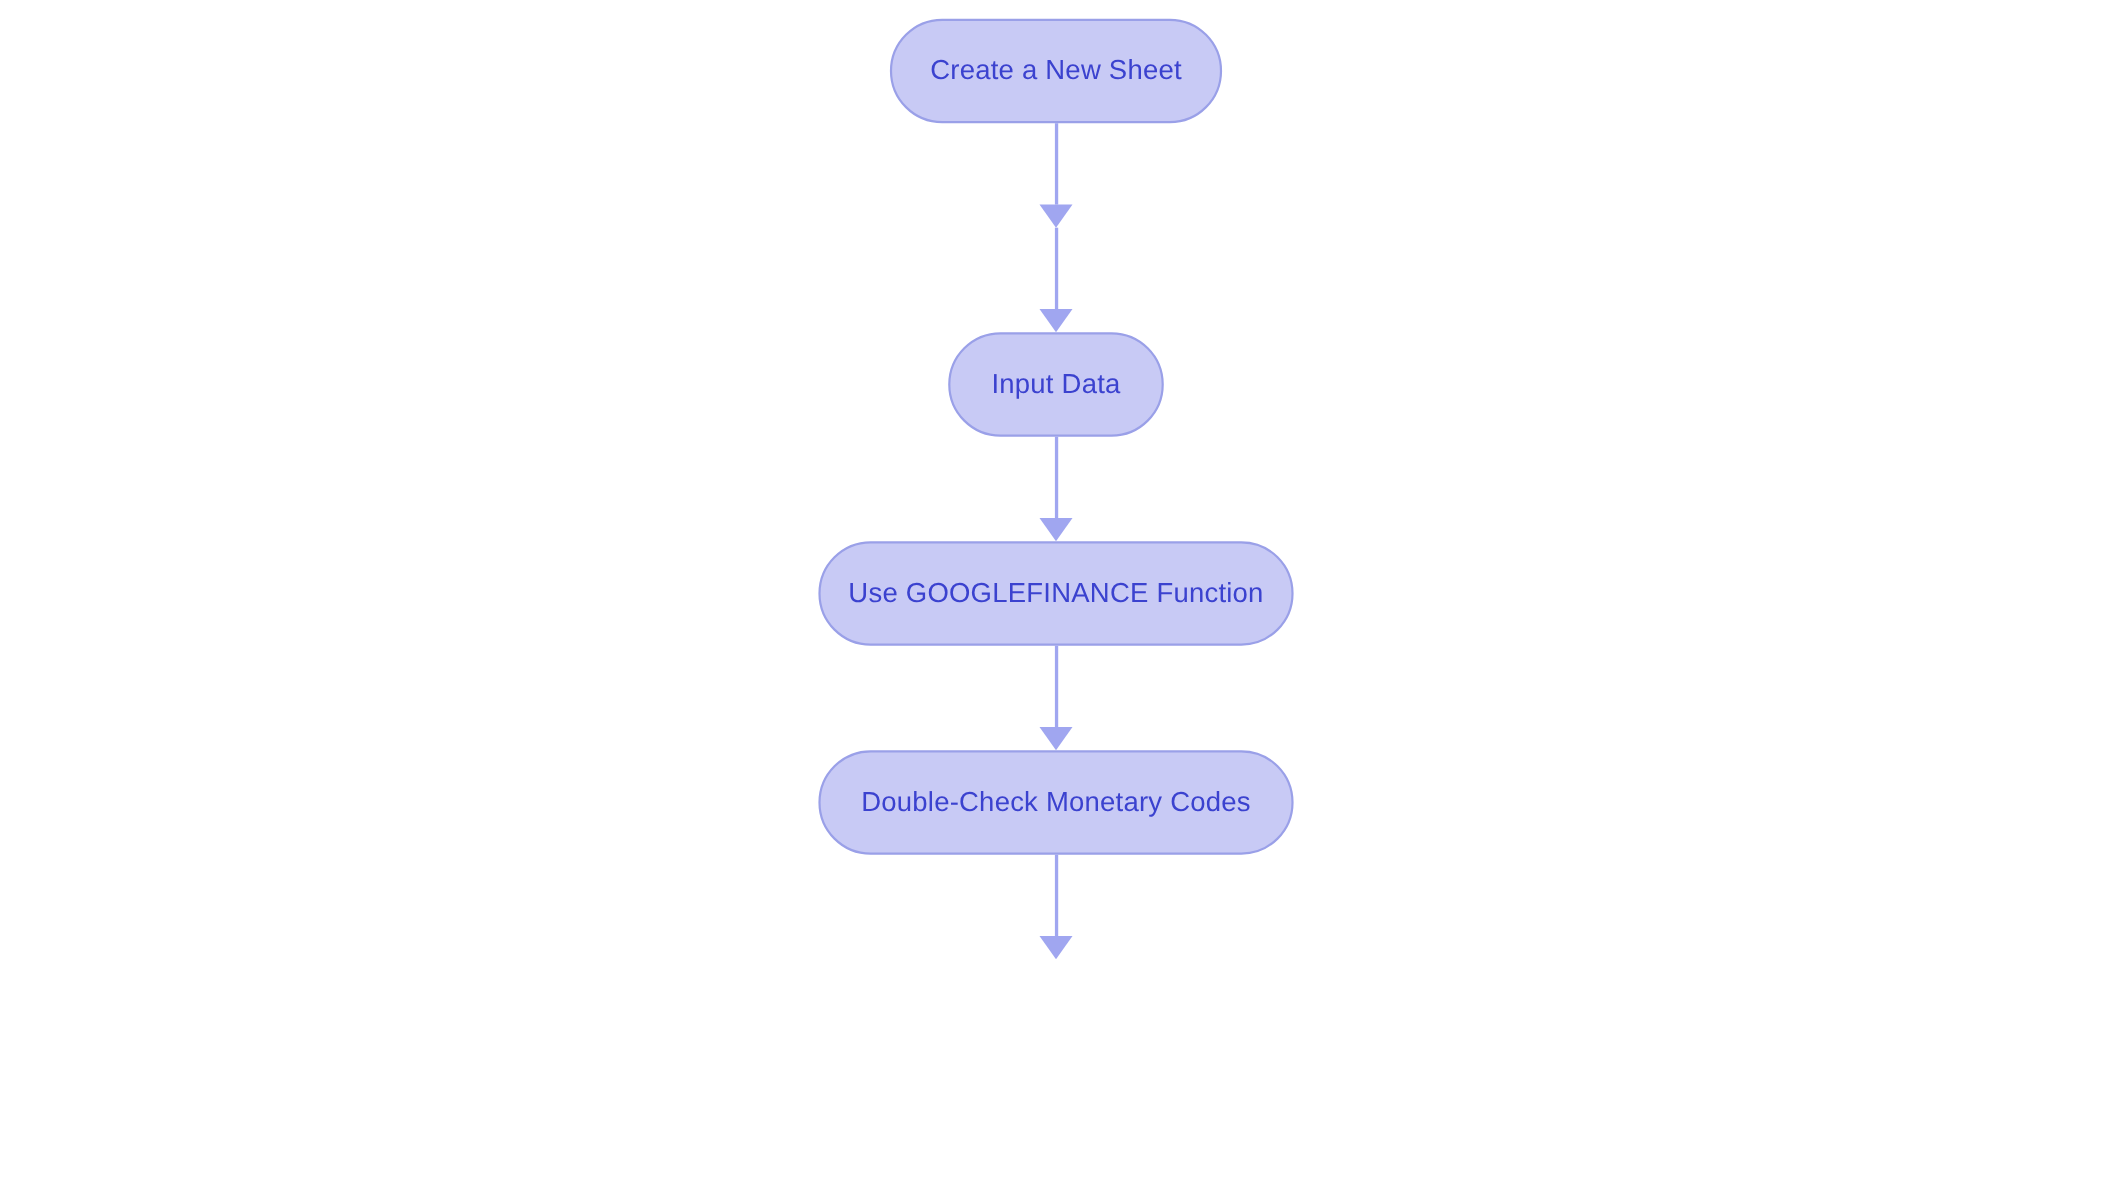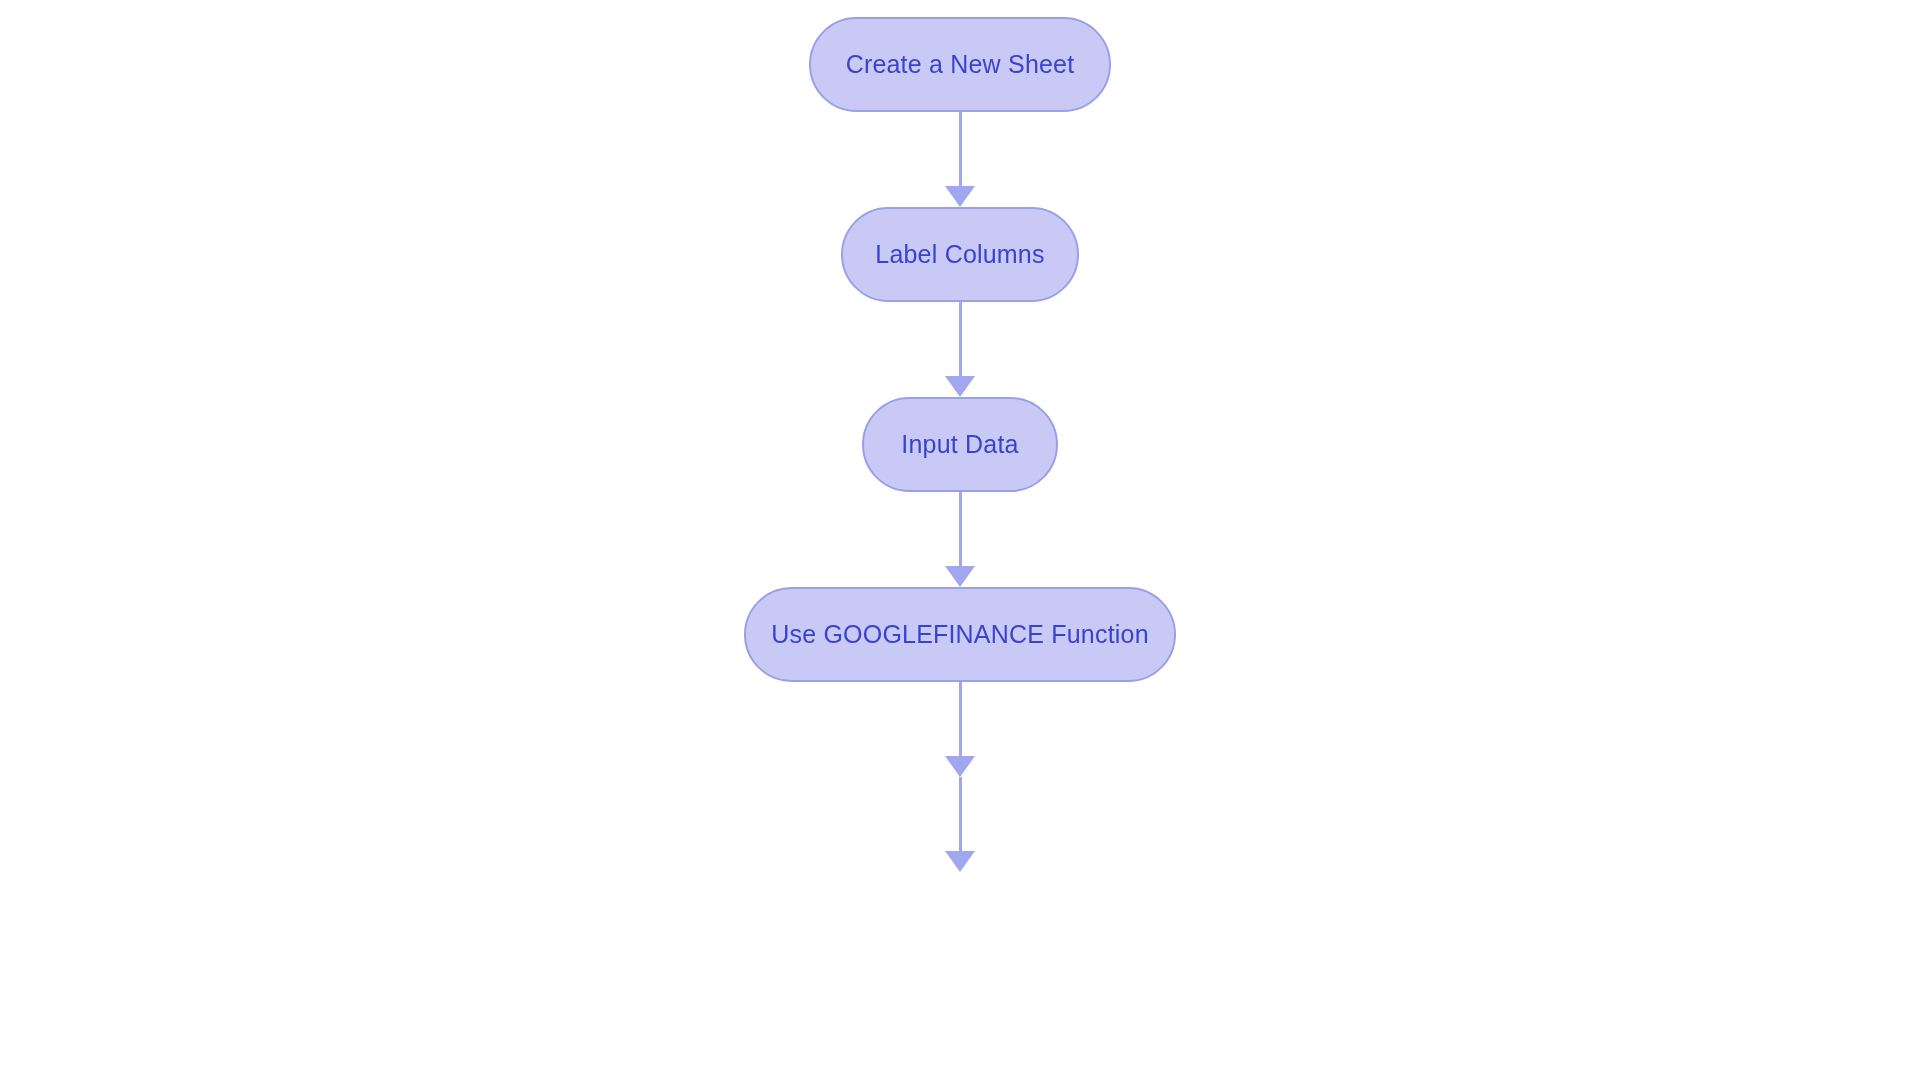--- a/index.html
+++ b/index.html
@@ -67,41 +67,41 @@
 
 <div class="canvas">
 
   <div class="node node-1">Create a New Sheet</div>
 
   <div class="arrow">
     <div class="shaft"></div>
     <div class="head"></div>
   </div>
 
-  <div class="node node-2">Label Columns</div>
 
   <div class="arrow">
     <div class="shaft"></div>
     <div class="head"></div>
   </div>
 
   <div class="node node-3">Input Data</div>
 
   <div class="arrow">
     <div class="shaft"></div>
     <div class="head"></div>
   </div>
 
   <div class="node node-4">Use GOOGLEFINANCE Function</div>
 
   <div class="arrow">
     <div class="shaft"></div>
     <div class="head"></div>
   </div>
 
+  <div class="node node-5">Double-Check Monetary Codes</div>
 
   <div class="arrow">
     <div class="shaft"></div>
     <div class="head"></div>
   </div>
 
 
 </div>
 
 </body></html>

